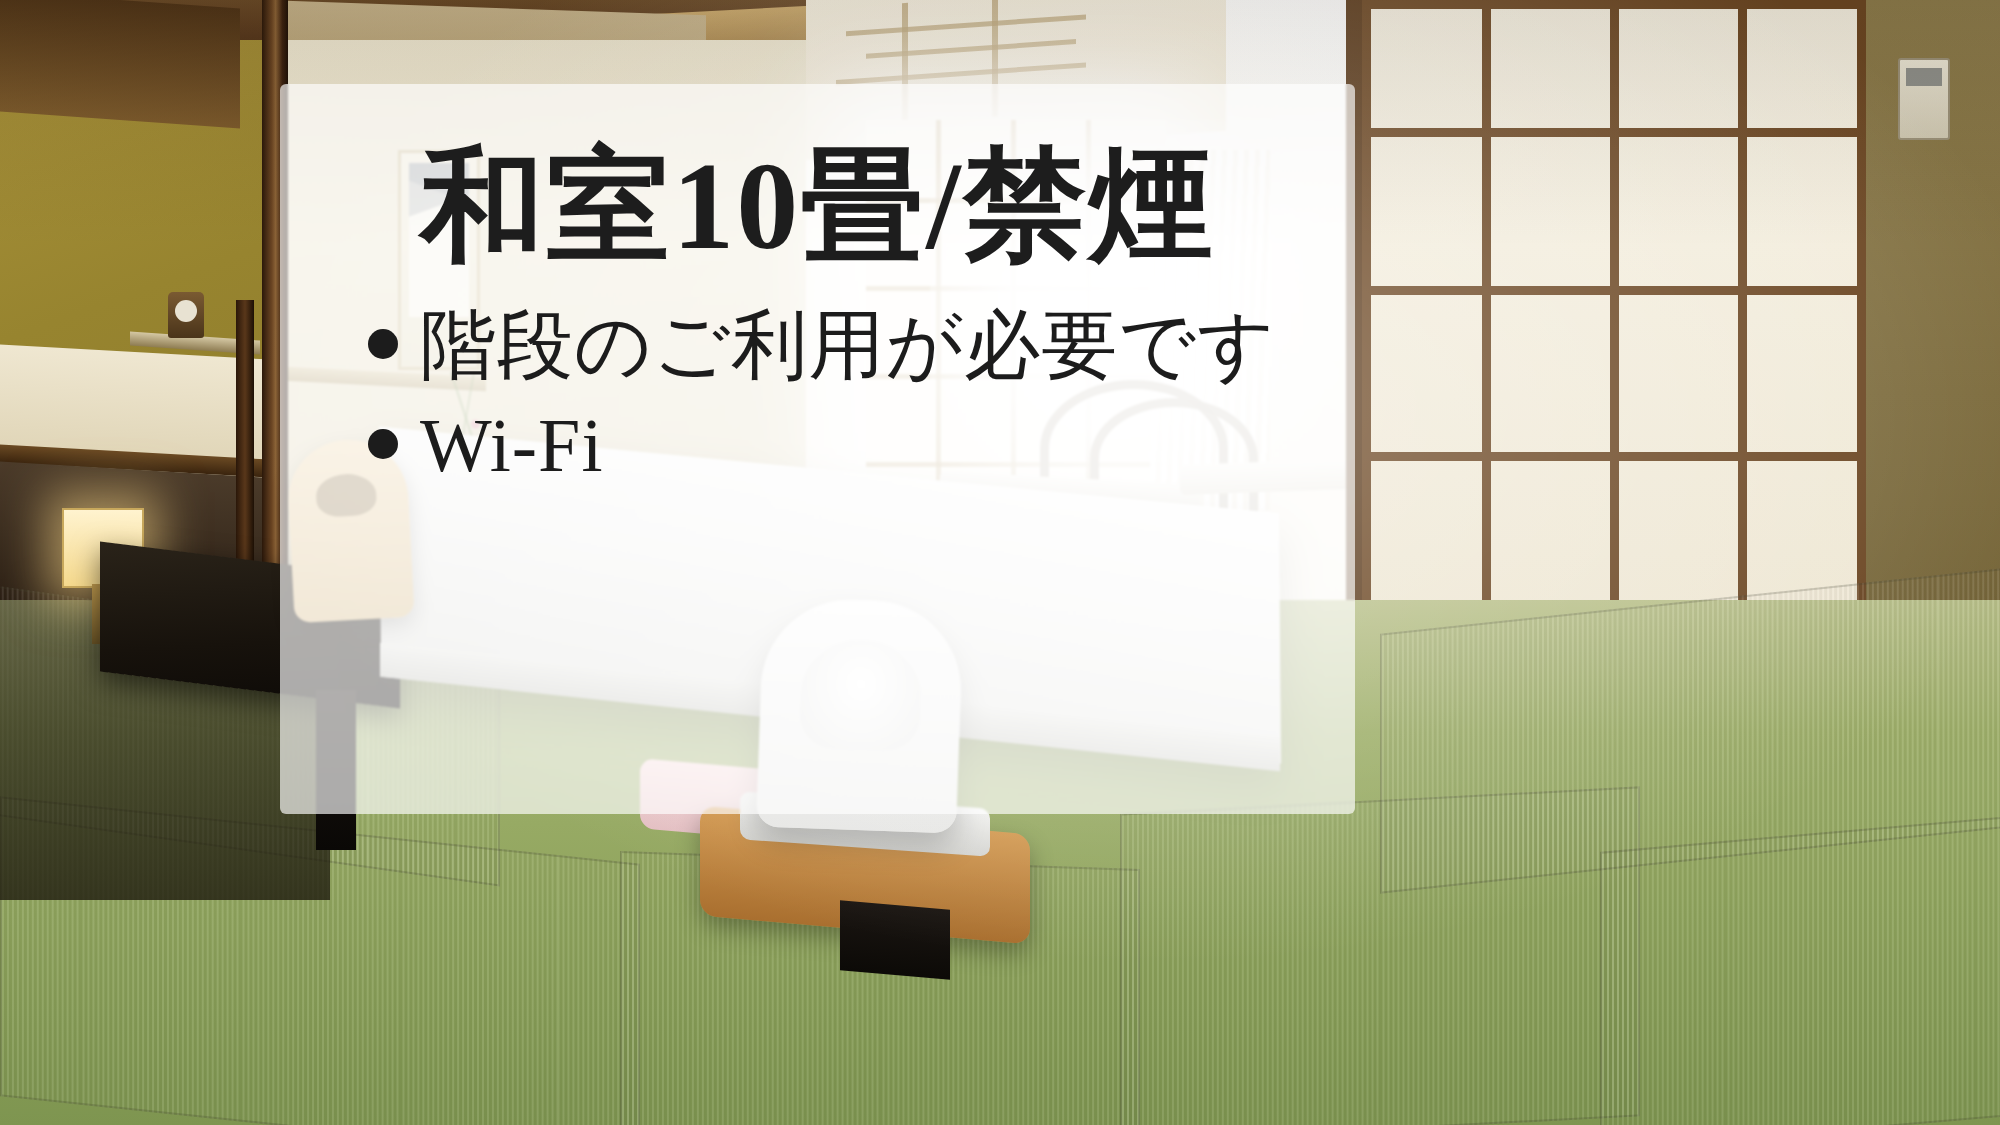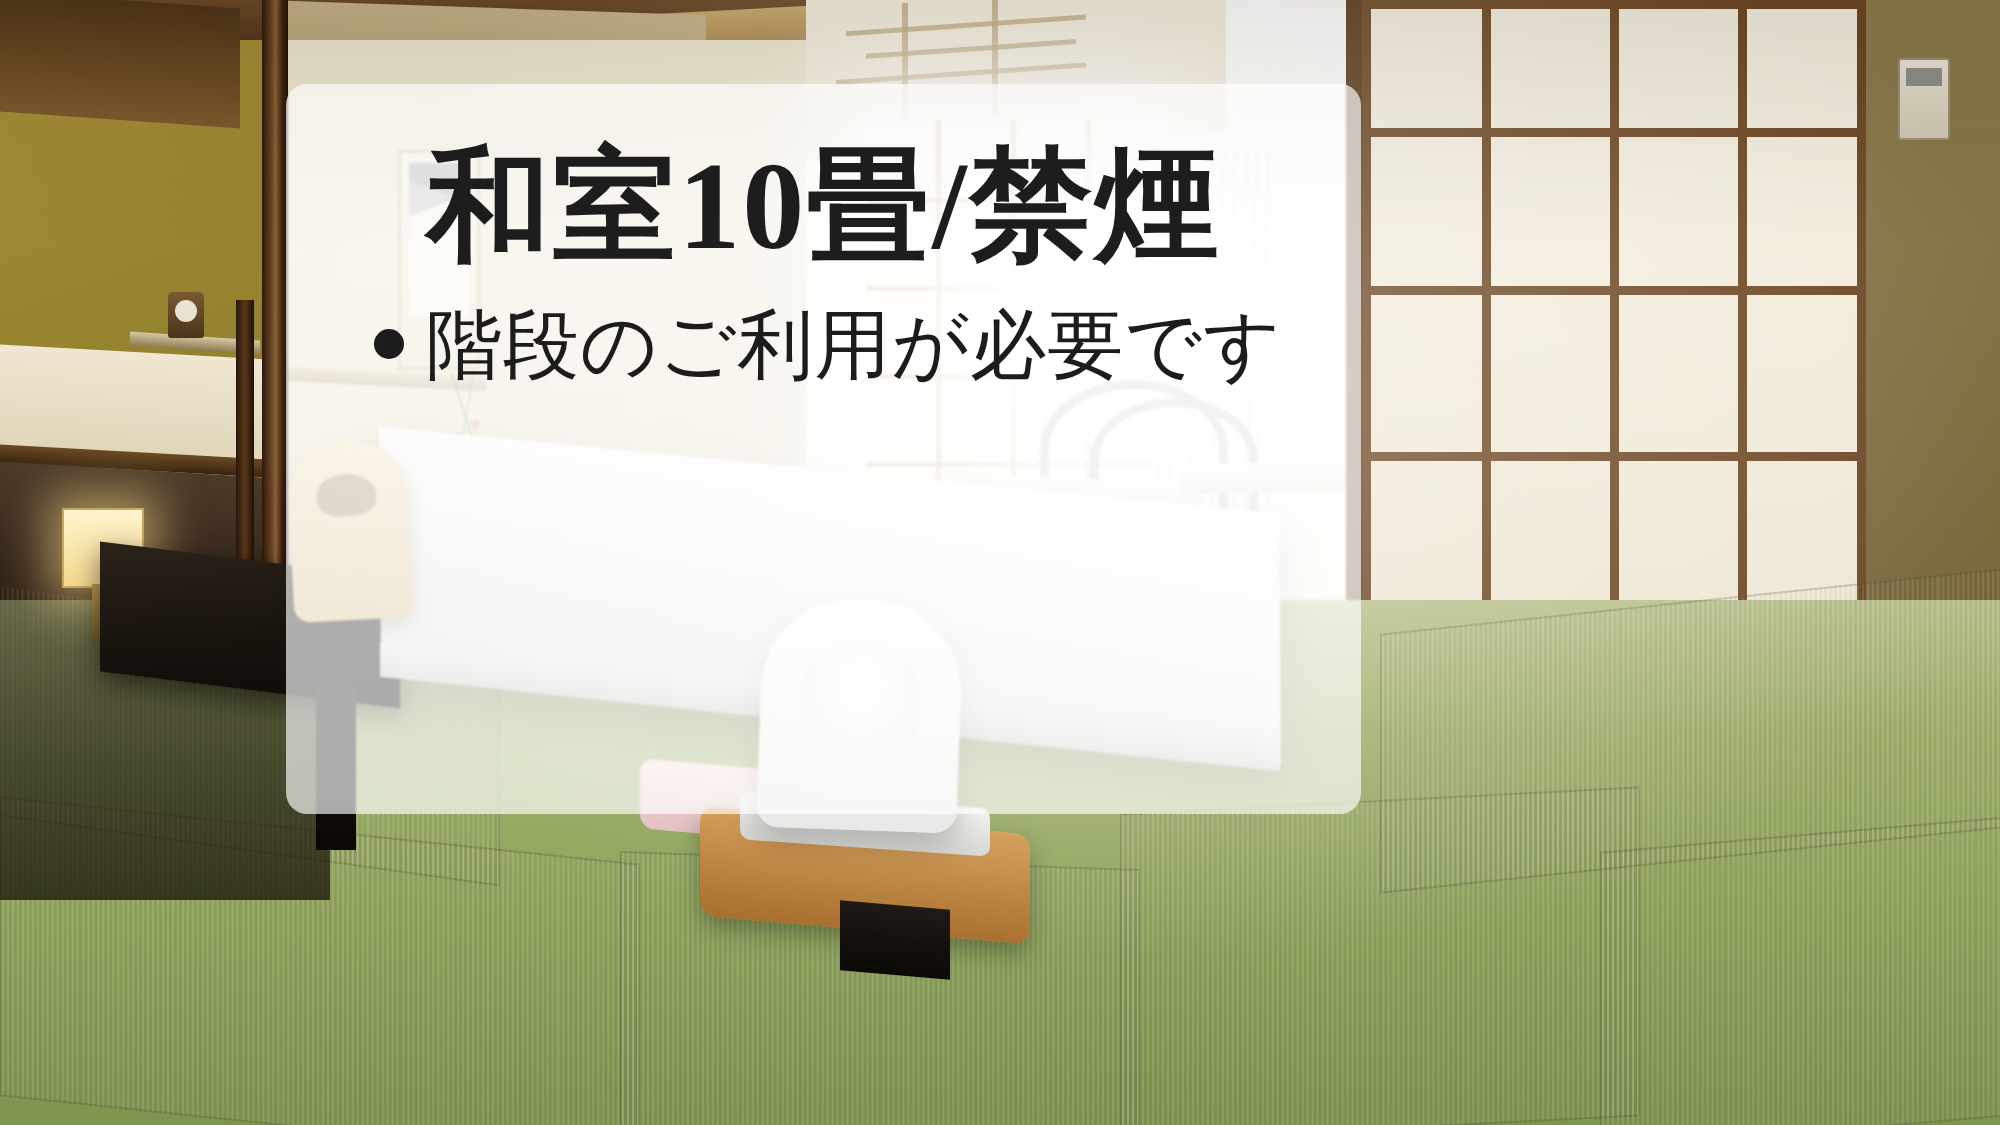--- a/index.html
+++ b/index.html
@@ -305,24 +305,24 @@
     position:absolute;inset:0;
     background:
       radial-gradient(ellipse at 58% 36%,rgba(255,255,255,.35) 0%,rgba(255,255,255,0) 55%),
       linear-gradient(180deg,rgba(40,28,10,.12) 0%,rgba(0,0,0,0) 22%);
     pointer-events:none;
   }
 
   
   .card{
     position:absolute;
-    left:286px;top:84px;
+    left:280px;top:84px;
     width:1075px;height:730px;
     background:rgba(255,255,255,.66);
-    border-radius:21px;
+    border-radius:6px;
     backdrop-filter:blur(1px);
     box-sizing:border-box;
     padding:0;
   }
   .card-inner{
     position:absolute;inset:0;
     display:flex;flex-direction:column;
     padding:54px 36px 40px 36px;
     box-sizing:border-box;
   }
@@ -464,17 +464,21 @@
 
   <div class="card">
     <div class="card-inner">
       <h1 class="title">和室10畳/禁煙</h1>
 
       <ul class="bullets">
         <li>
           <span class="dot"></span>
           <span class="btext">階段のご利用が必要です</span>
         </li>
+        <li>
+          <span class="dot"></span>
+          <span class="btext">Wi-Fi</span>
+        </li>
       </ul>
     </div>
   </div>
 
 </div>
 
 </body></html>

